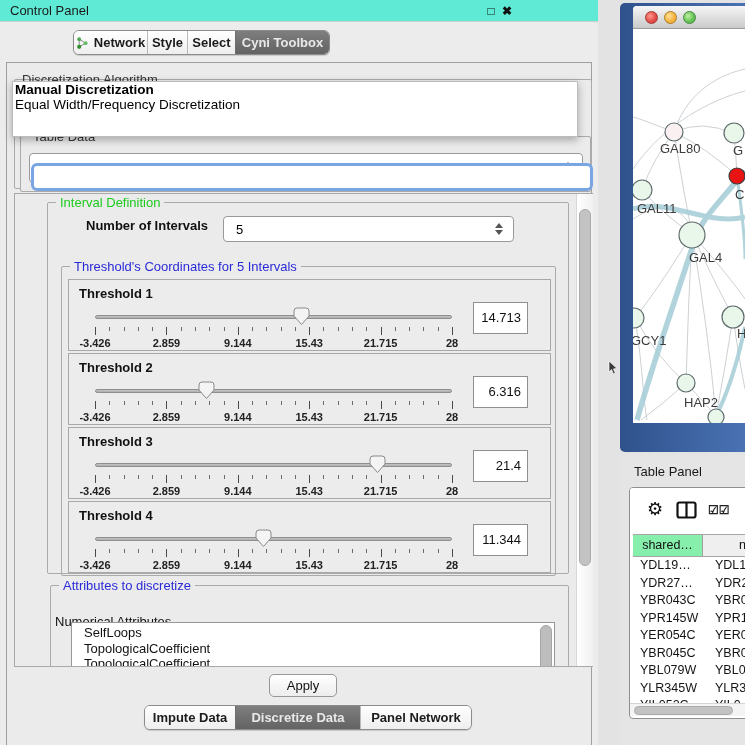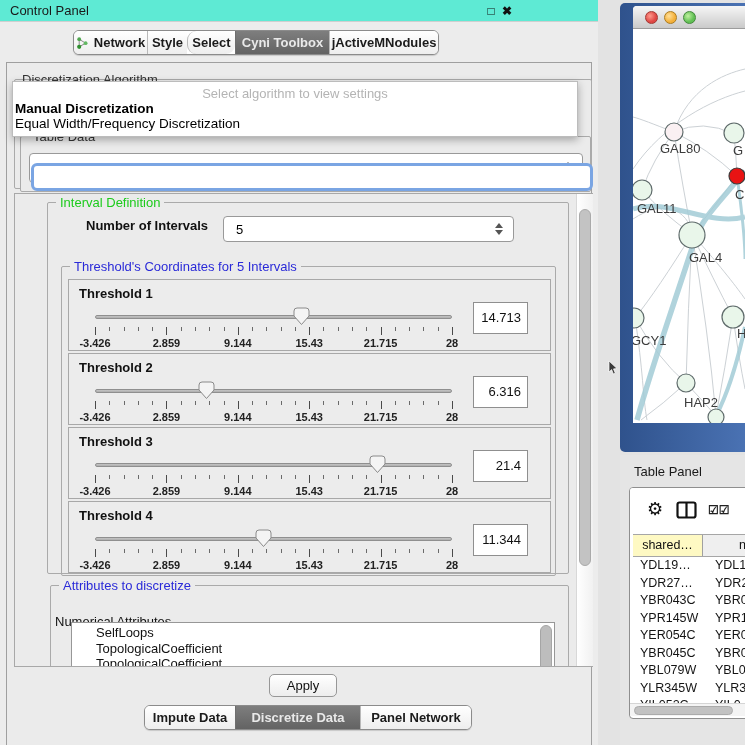--- a/index.html
+++ b/index.html
@@ -78,21 +78,21 @@
   .tlabels{position:absolute;left:0;right:0;top:31px;height:13px}
   .tlabels span{position:absolute;transform:translateX(-50%);font-size:11px;font-weight:bold;color:#222;
                 white-space:nowrap}
   .valbox{position:absolute;right:22px;top:22px;width:55px;height:32px;background:#fff;
           border:1px solid #8f8f8f;font-size:13px;text-align:right;line-height:30px;padding-right:6px}
 
   #attrs-group{left:35px;top:391px;width:519px;height:112px}
   #attr-list-title{position:absolute;left:4px;top:28px;font-size:13px;font-weight:normal}
   #attr-list{position:absolute;left:20px;top:36px;width:484px;height:90px;background:#fff;
              border:1px solid #979797;overflow:hidden}
-  .attr-item{font-size:13px;line-height:15.5px;padding-left:24px;color:#111}
+  .attr-item{font-size:13px;line-height:15.5px;padding-left:12px;color:#111}
   .attr-item:first-child{padding-top:2px}
   #attr-vscroll{position:absolute;right:2px;top:2px;width:12px;height:84px}
   #attr-vscroll .vthumb{position:absolute;left:0;top:0;width:12px;height:56px;background:#bdbdbd;
              border:1px solid #a5a5a5;border-radius:6px}
 
   #apply-btn{position:absolute;left:262px;top:611px;width:68px;height:23px;border:1px solid #979797;
              border-radius:5px;background:linear-gradient(#ffffff,#ededed);font-size:13px;
              font-family:"Liberation Sans",sans-serif;color:#111}
 
   
@@ -123,21 +123,21 @@
   #table-panel .ttl{position:absolute;left:14px;top:9px;font-size:13px;color:#1a1a1a}
   #table-container{position:absolute;left:9px;top:32px;width:120px;height:232px;background:#fff;
                    border:1px solid #8f8f8f;border-radius:4px;overflow:hidden}
   #tc-toolbar{position:absolute;left:0;top:0;width:100%;height:45px;background:#fff}
   #gear-ic{position:absolute;left:17px;top:10px;font-size:18px;color:#111}
   #split-ic{position:absolute;left:46px;top:13px}
   #check-ics{position:absolute;left:78px;top:15px;font-size:12px;font-weight:bold;color:#222;
              letter-spacing:0px}
   .thead{position:absolute;left:3px;top:46px;width:130px;height:23px;display:flex;
          border-top:1px solid #a6a6a6;border-bottom:1px solid #a6a6a6;font-size:12.5px}
-  .thead .c1{width:70px;background:#fef9c3;border-right:1px solid #a0a0a0;text-align:center;
+  .thead .c1{width:70px;background:#86efac;border-right:1px solid #a0a0a0;text-align:center;
              line-height:21px;color:#111}
   .thead .c2{flex:1;background:#efefef;line-height:21px;padding-left:36px;color:#111}
   #table-rows{position:absolute;left:3px;top:69px;width:130px}
   .trow{display:flex;height:17.5px;font-size:12.5px;line-height:17.5px;color:#141414;background:#fff}
   .trow .c1{width:70px;padding-left:7px}
   .trow .c2{flex:1;padding-left:12px}
   #tc-hscroll{position:absolute;left:0;top:215px;width:100%;height:13px;background:#f4f4f4;
               border-top:1px solid #d5d5d5}
   #tc-hscroll .hthumb{position:absolute;left:4px;top:2px;width:99px;height:9px;background:#c2c2c2;
               border:1px solid #ababab;border-radius:5px}
@@ -163,28 +163,25 @@
             <path d="M3.2 3.2 L3.2 10.8 M3.2 3.2 L9.6 7.2 M3.2 10.8 L9.6 7.2" stroke="#8a8a8a" stroke-width="1" fill="none"></path>
             <circle cx="3.2" cy="3.2" r="1.9" fill="#4fa64f"></circle>
             <circle cx="3.2" cy="10.8" r="2.1" fill="#2f8f2f"></circle>
             <circle cx="9.6" cy="7.2" r="1.9" fill="#63b863"></circle>
           </svg>
           <span>Network</span>
         </div>
         <div class="tab" style="width: 40px;">
           <span>Style</span>
         </div>
-        <div class="tab" style="width: 48px; border-radius: 9px;">
+        <div class="tab" style="width: 48px;">
           <span>Select</span>
         </div>
         <div class="tab selected" style="width: 94px;">
           <span>Cyni Toolbox</span>
-        </div>
-        <div class="tab" style="width: 109px;">
-          <span>jActiveMNodules</span>
         </div>
       </div>
 
     <div id="main-panel">
 
       <div id="algo-group" class="groupbox"></div>
       <div id="algo-combo-frag"></div>
 
       <div id="tabledata-group" class="groupbox">
         <span class="group-label">Table Data</span>
@@ -432,21 +429,20 @@
         </div>
         <div class="tab" style="width: 111px;">
           <span>Panel Network</span>
         </div>
       </div>
   </div>
 
   <span id="algo-group-title">Discretization Algorithm</span>
 
   <div id="algo-popup">
-    <div class="hint">Select algorithm to view settings</div>
     <div id="popup-options">
         <div class="popup-opt first">Manual Discretization</div>
         <div class="popup-opt">Equal Width/Frequency Discretization</div>
       </div>
   </div>
 
   <div id="network-frame">
     <div id="network-window">
       <div id="net-titlebar">
         <span class="tl red"></span>

